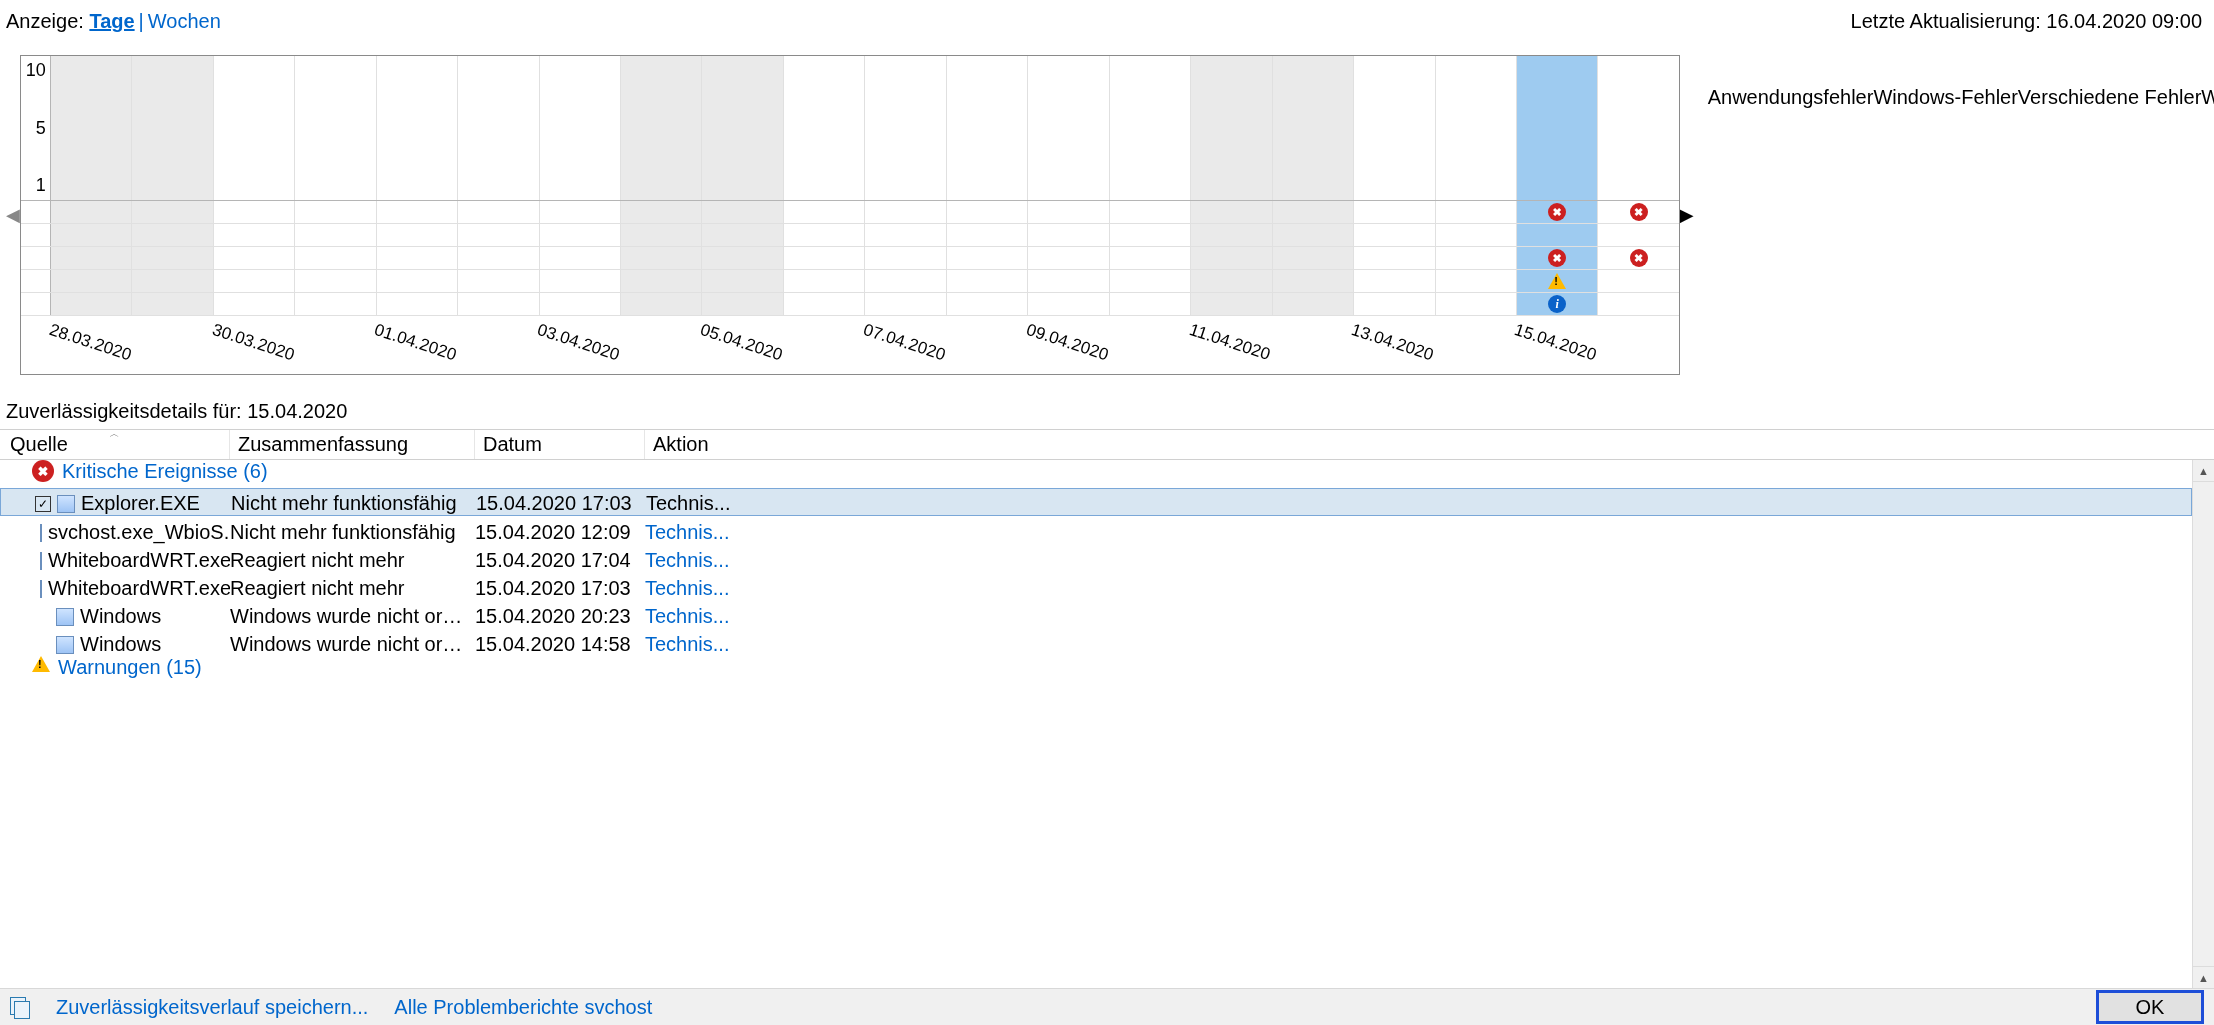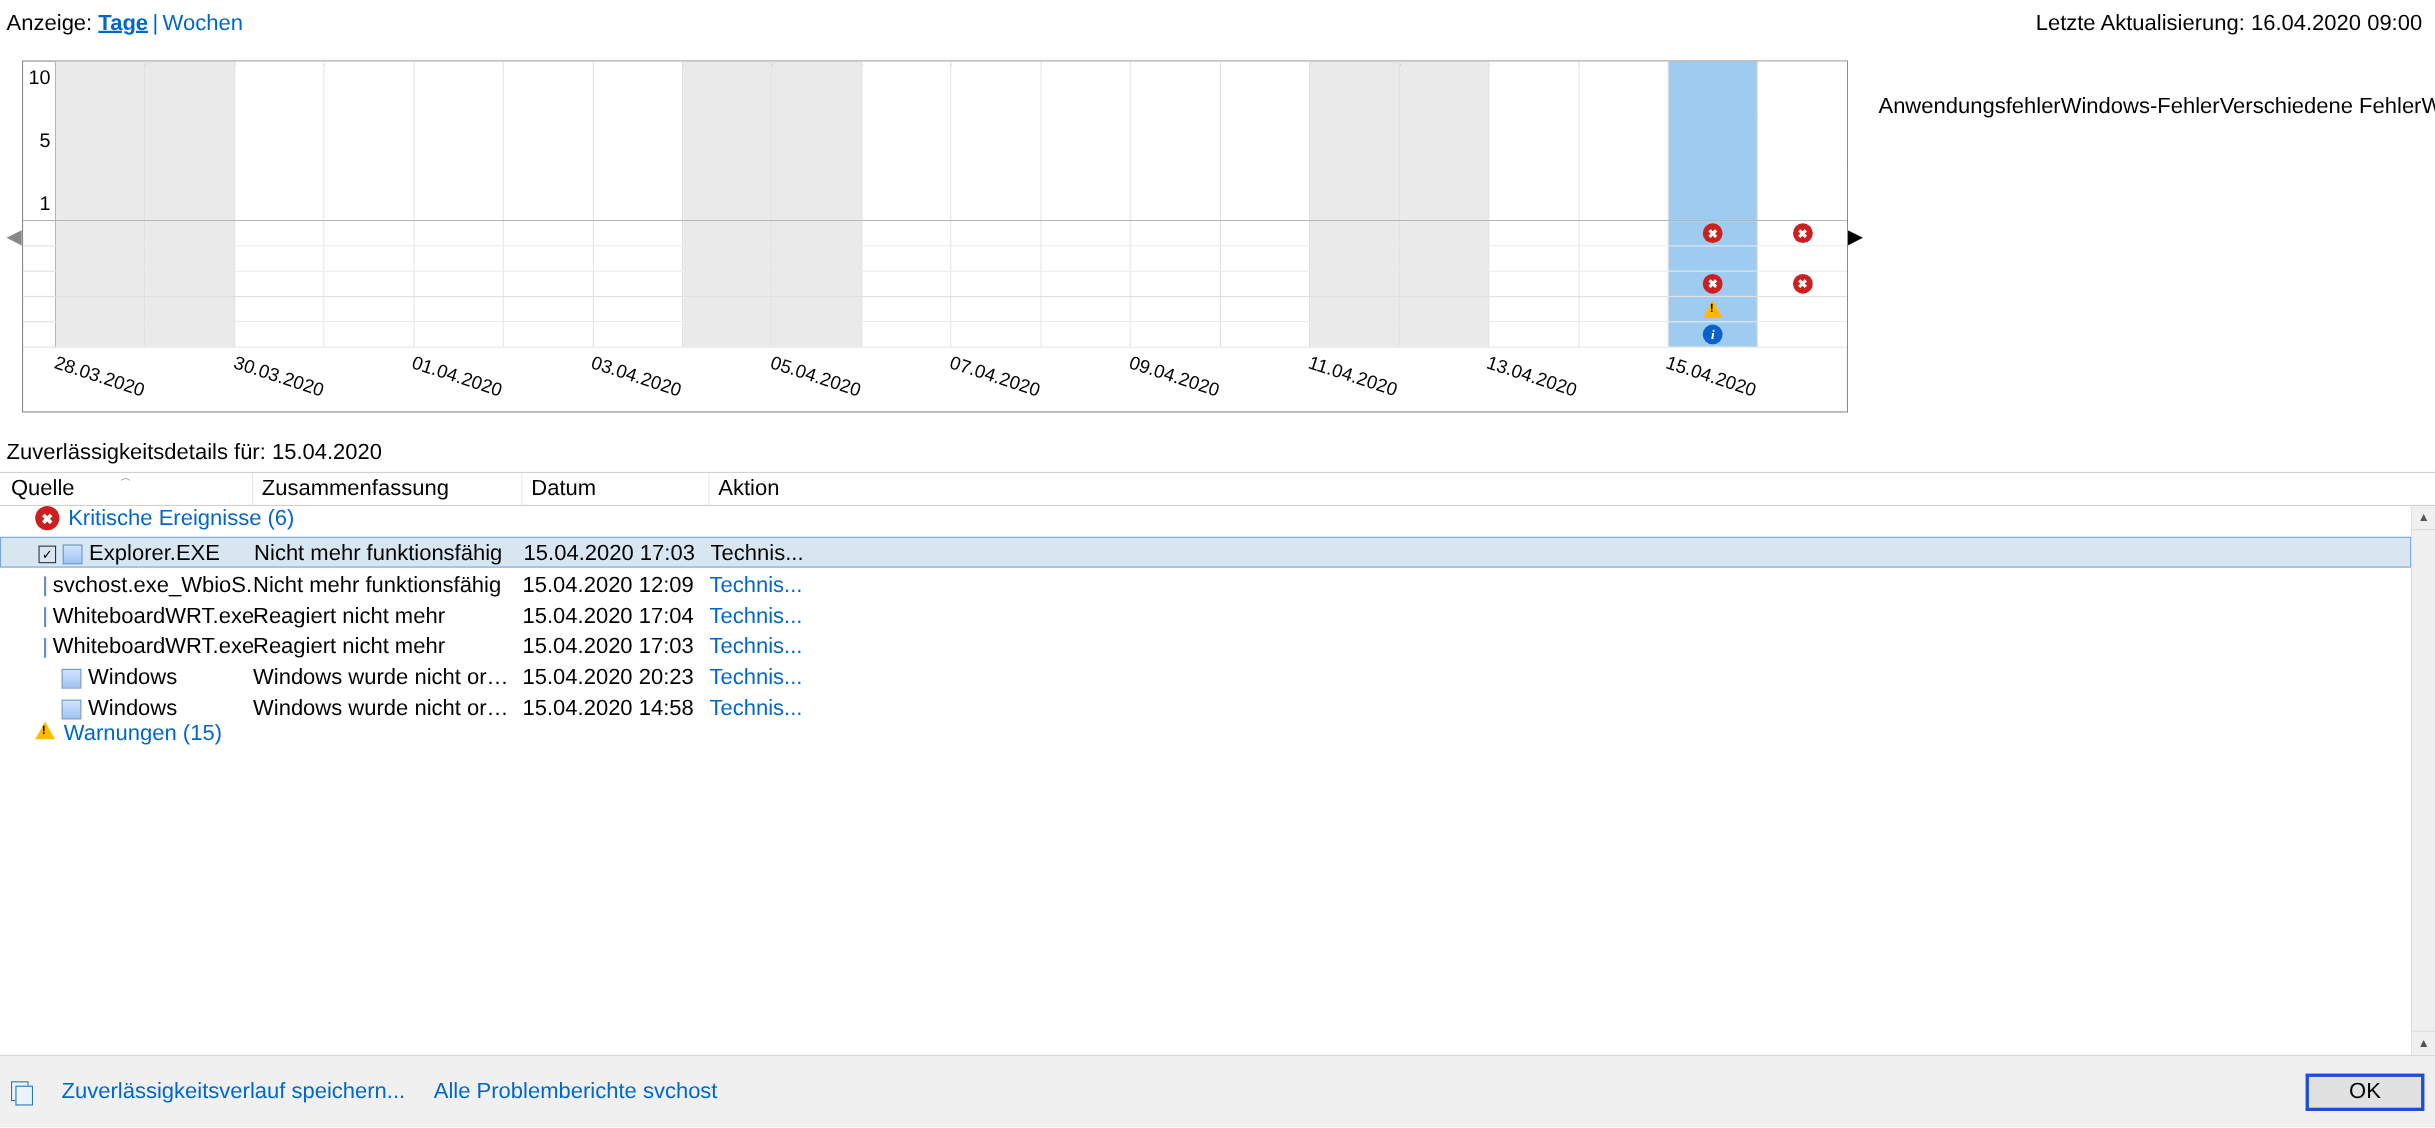--- a/index.html
+++ b/index.html
@@ -81,21 +81,21 @@
   .row.sel{background:#d8e6f2;border:1px solid #7aa7d8;}
   .row .cell{overflow:hidden;white-space:nowrap;text-overflow:ellipsis;padding-right:10px;}
   .row .c0{display:flex;align-items:center;gap:6px;padding-left:34px;}
   .row .c3 .link{color:#0066cc;}
   .row.sel .c3{color:#000;}
   .chk{width:16px;height:16px;border:1px solid #333;display:inline-flex;align-items:center;justify-content:center;font-size:12px;}
   .chk::before{content:"✓";}
   .app-ico{width:18px;height:18px;background:linear-gradient(#cfe4ff,#9ec4f5);border:1px solid #6a8fbd;}
 
   
-  .bottombar{height:66px;background:#f0f0f0;border-top:1px solid #d8d8d8;display:flex;align-items:center;padding:0 10px;gap:26px;}
+  .bottombar{height:37px;background:#f0f0f0;border-top:1px solid #d8d8d8;display:flex;align-items:center;padding:0 10px;gap:26px;}
   .bottombar .ico-copy{width:20px;height:20px;position:relative;}
   .bottombar .ico-copy::before,.bottombar .ico-copy::after{content:"";position:absolute;width:14px;height:16px;border:1px solid #2a7ab0;background:#eaf3fb;}
   .bottombar .ico-copy::before{left:0;top:0;}
   .bottombar .ico-copy::after{left:4px;top:4px;}
   .ok-btn{margin-left:auto;width:108px;height:34px;background:#e1e1e1;border:3px solid #1d4ed8;display:flex;align-items:center;justify-content:center;cursor:pointer;}
 </style>
 </head>
 <body>
 
 <div class="topbar">

